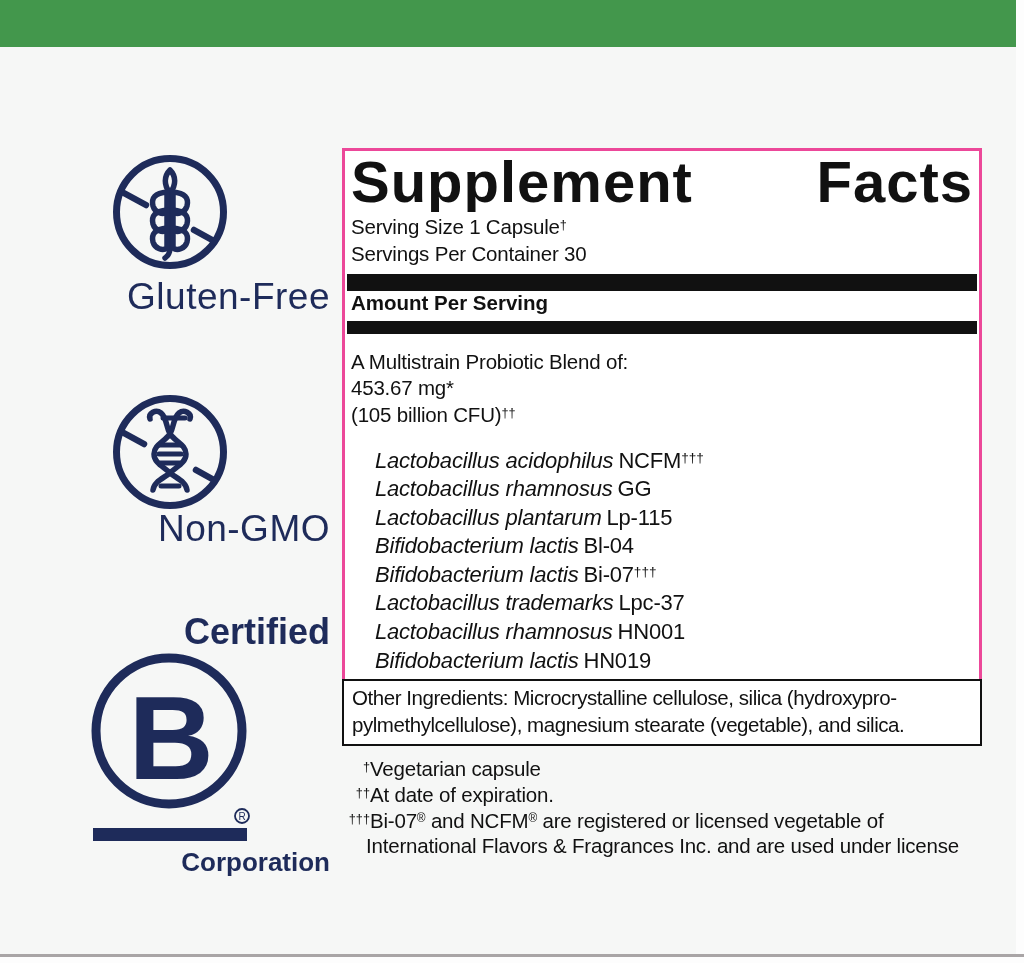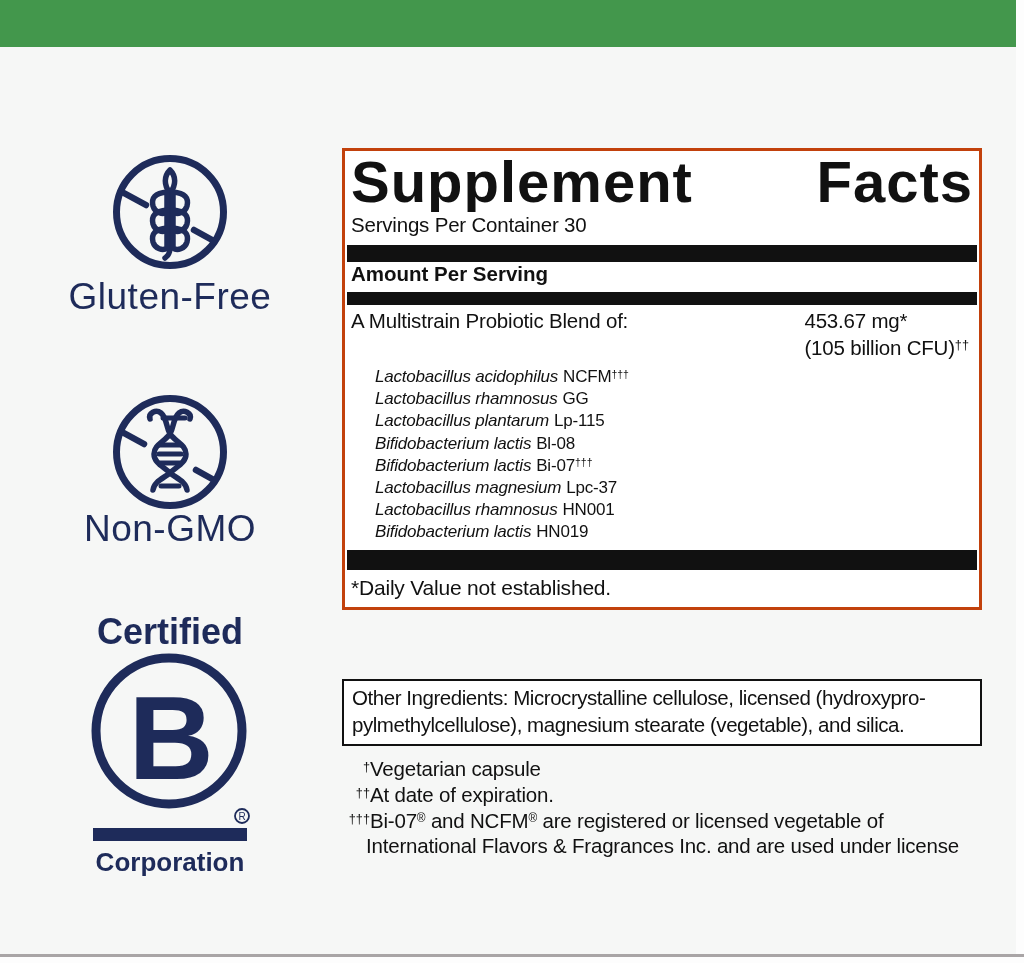--- a/index.html
+++ b/index.html
@@ -10,53 +10,53 @@
     background:#f6f7f6; overflow:hidden; color:#161616;
   }
   
   .green-bar{ position:absolute; left:0; top:0; width:1016px; height:47px; background:#43974c; }
   .right-strip{ position:absolute; right:0; top:0; width:8px; height:963px; background:#fdfdfd; }
   .bottom-line{ position:absolute; left:0; top:954px; width:1024px; height:3px; background:#a9a5a6; }
   .bottom-white{ position:absolute; left:0; top:957px; width:1024px; height:6px; background:#fdfdfd; }
 
   
   .badge-label{
-    position:absolute; left:10px; width:320px; text-align:center;
+    position:absolute; left:10px; width:320px; text-align:right;
     color:#1e2b5a; font-size:37px; letter-spacing:0.5px;
   }
   .lbl-gluten{ top:276px; }
   .lbl-nongmo{ top:508px; }
   .lbl-certified{ top:611px; font-size:36px; font-weight:bold; letter-spacing:0; }
   .lbl-corporation{ top:847px; font-size:26px; font-weight:bold; letter-spacing:0; }
   .badge-svg{ position:absolute; }
   .svg-gluten{ left:108px; top:150px; }
   .svg-nongmo{ left:108px; top:390px; }
   .svg-bcorp{ left:85px; top:650px; }
 
   
   .sf-panel{
     position:absolute; left:342px; top:148px; width:640px;
-    background:#ffffff; border:3px solid #c2410c; color:#111111;
+    background:#ffffff; border:3px solid #ec4899; color:#111111;
   }
   .sf-title{
     font-size:58px; line-height:1.04; font-weight:bold; letter-spacing:1px;
     padding:1px 6px 0 6px; text-align:justify; text-align-last:justify;
     white-space:nowrap; overflow:hidden;
   }
   .sf-serving{ padding:2px 6px 0 6px; font-size:20.5px; line-height:1.3; letter-spacing:-0.2px; }
   .bar{ background:#111111; margin:0 2px; }
   .bar-1{ height:17px; margin-top:6px; }
   .bar-2{ height:13px; }
   .bar-3{ height:20px; margin-top:7px; }
   .sf-amount{ font-size:20.5px; font-weight:bold; padding:0 6px 6px 6px; }
   .sf-blend{ display:flex; justify-content:space-between; align-items:flex-start;
-             padding:3px 10px 0 6px; font-size:20.5px; line-height:1.3; letter-spacing:-0.2px;}
+             padding:15px 10px 0 6px; font-size:20.5px; line-height:1.3; letter-spacing:-0.2px;flex-direction:column;}
   .sf-blend-right{ text-align:left; }
-  .strains{ list-style:none; margin-top:5px; padding-left:30px;
-            font-size:17px; line-height:1.3; letter-spacing:-0.2px;}
+  .strains{ list-style:none; margin-top:18px; padding-left:30px;
+            font-size:22px; line-height:1.3; letter-spacing:-0.2px;}
   .strain-name{ font-style:italic; }
   .strain-code{ margin-left:5px; }
   .sf-daily{ font-size:21px; padding:6px 6px 7px 6px; letter-spacing:-0.2px; }
   .sup{ font-size:0.62em; position:relative; top:-0.42em; letter-spacing:0; }
 
   
   .oi-box{
     position:absolute; left:342px; top:679px; width:640px;
     background:#ffffff; border:2px solid #111111; color:#111111;
     padding:4px 8px 6px 8px; font-size:20.5px; line-height:1.3; letter-spacing:-0.45px;
@@ -119,54 +119,55 @@
     <text x="86" y="129" text-anchor="middle" fill="#1e2b5a" font-family="Liberation Sans, DejaVu Sans, sans-serif" font-size="118" font-weight="bold">B</text>
     <circle cx="157" cy="166" r="7" stroke="#1e2b5a" stroke-width="1.8"></circle>
     <text x="157" y="170" text-anchor="middle" fill="#1e2b5a" font-family="Liberation Sans, DejaVu Sans, sans-serif" font-size="10">R</text>
     <rect x="8" y="178" width="154" height="13" fill="#1e2b5a"></rect>
   </svg>
   <div class="badge-label lbl-corporation">Corporation</div>
 
   <div class="sf-panel">
     <div class="sf-title">Supplement Facts</div>
 
+    <div class="sf-serving"><span>Serving Size 1 Capsule</span><span class="sup">†</span></div>
     <div class="sf-serving" style="padding-top:0">Servings Per Container 30</div>
 
     <div class="bar bar-1"></div>
 
     <div class="sf-amount">Amount Per Serving</div>
 
     <div class="bar bar-2"></div>
 
     <div class="sf-blend">
       <span>A Multistrain Probiotic Blend of:</span>
       <span class="sf-blend-right">
         <span>453.67 mg*</span><br>
         <span>(105 billion CFU)</span><span class="sup">††</span>
       </span>
     </div>
 
     <ul class="strains">
       <li><span class="strain-name">Lactobacillus acidophilus</span><span class="strain-code">NCFM</span><span class="sup">†††</span></li>
       <li><span class="strain-name">Lactobacillus rhamnosus</span><span class="strain-code">GG</span><span class="sup"></span></li>
       <li><span class="strain-name">Lactobacillus plantarum</span><span class="strain-code">Lp-115</span><span class="sup"></span></li>
-      <li><span class="strain-name">Bifidobacterium lactis</span><span class="strain-code">Bl-08</span><span class="sup"></span></li>
+      <li><span class="strain-name">Bifidobacterium lactis</span><span class="strain-code">Bl-04</span><span class="sup"></span></li>
       <li><span class="strain-name">Bifidobacterium lactis</span><span class="strain-code">Bi-07</span><span class="sup">†††</span></li>
-      <li><span class="strain-name">Lactobacillus magnesium</span><span class="strain-code">Lpc-37</span><span class="sup"></span></li>
+      <li><span class="strain-name">Lactobacillus trademarks</span><span class="strain-code">Lpc-37</span><span class="sup"></span></li>
       <li><span class="strain-name">Lactobacillus rhamnosus</span><span class="strain-code">HN001</span><span class="sup"></span></li>
       <li><span class="strain-name">Bifidobacterium lactis</span><span class="strain-code">HN019</span><span class="sup"></span></li>
     </ul>
 
     <div class="bar bar-3"></div>
 
     <div class="sf-daily">*Daily Value not established.</div>
   </div>
 
   <div class="oi-box">
-    <div>Other Ingredients: Microcrystalline cellulose, licensed (hydroxypro-</div>
+    <div>Other Ingredients: Microcrystalline cellulose, silica (hydroxypro-</div>
     <div>pylmethylcellulose), magnesium stearate (vegetable), and silica.</div>
   </div>
 
   <div class="footnotes">
     <div class="fn-line">
       <span class="fn-lead"><span class="sup">†</span></span>
       <span>Vegetarian capsule</span>
     </div>
     <div class="fn-line">
       <span class="fn-lead"><span class="sup">††</span></span>

